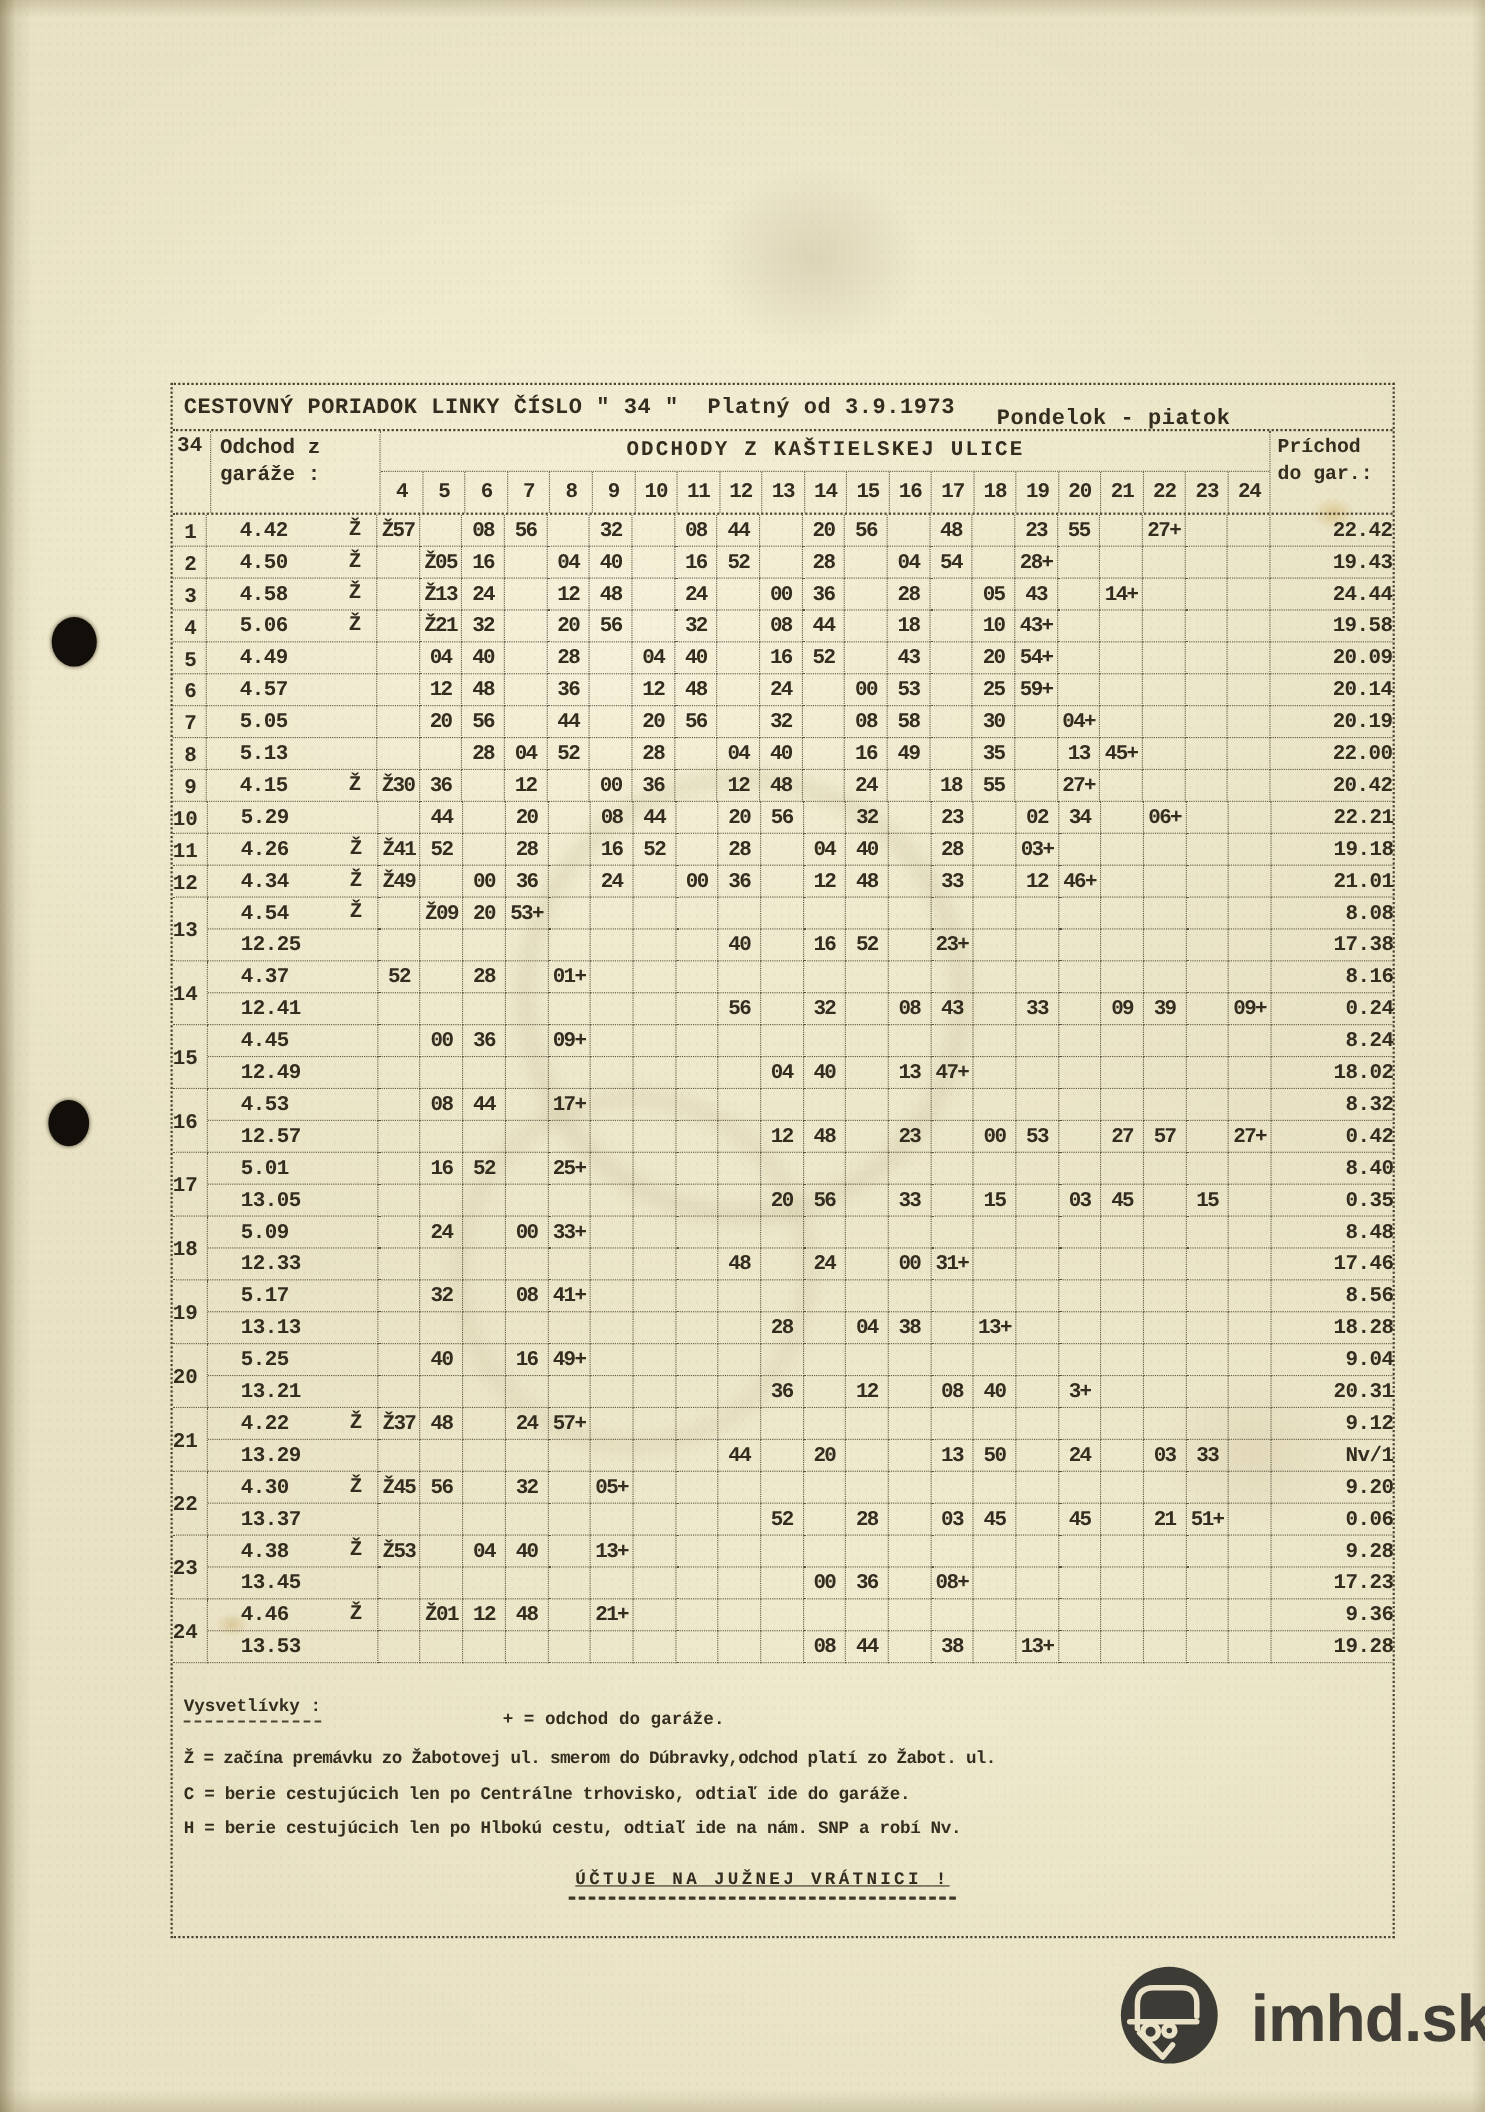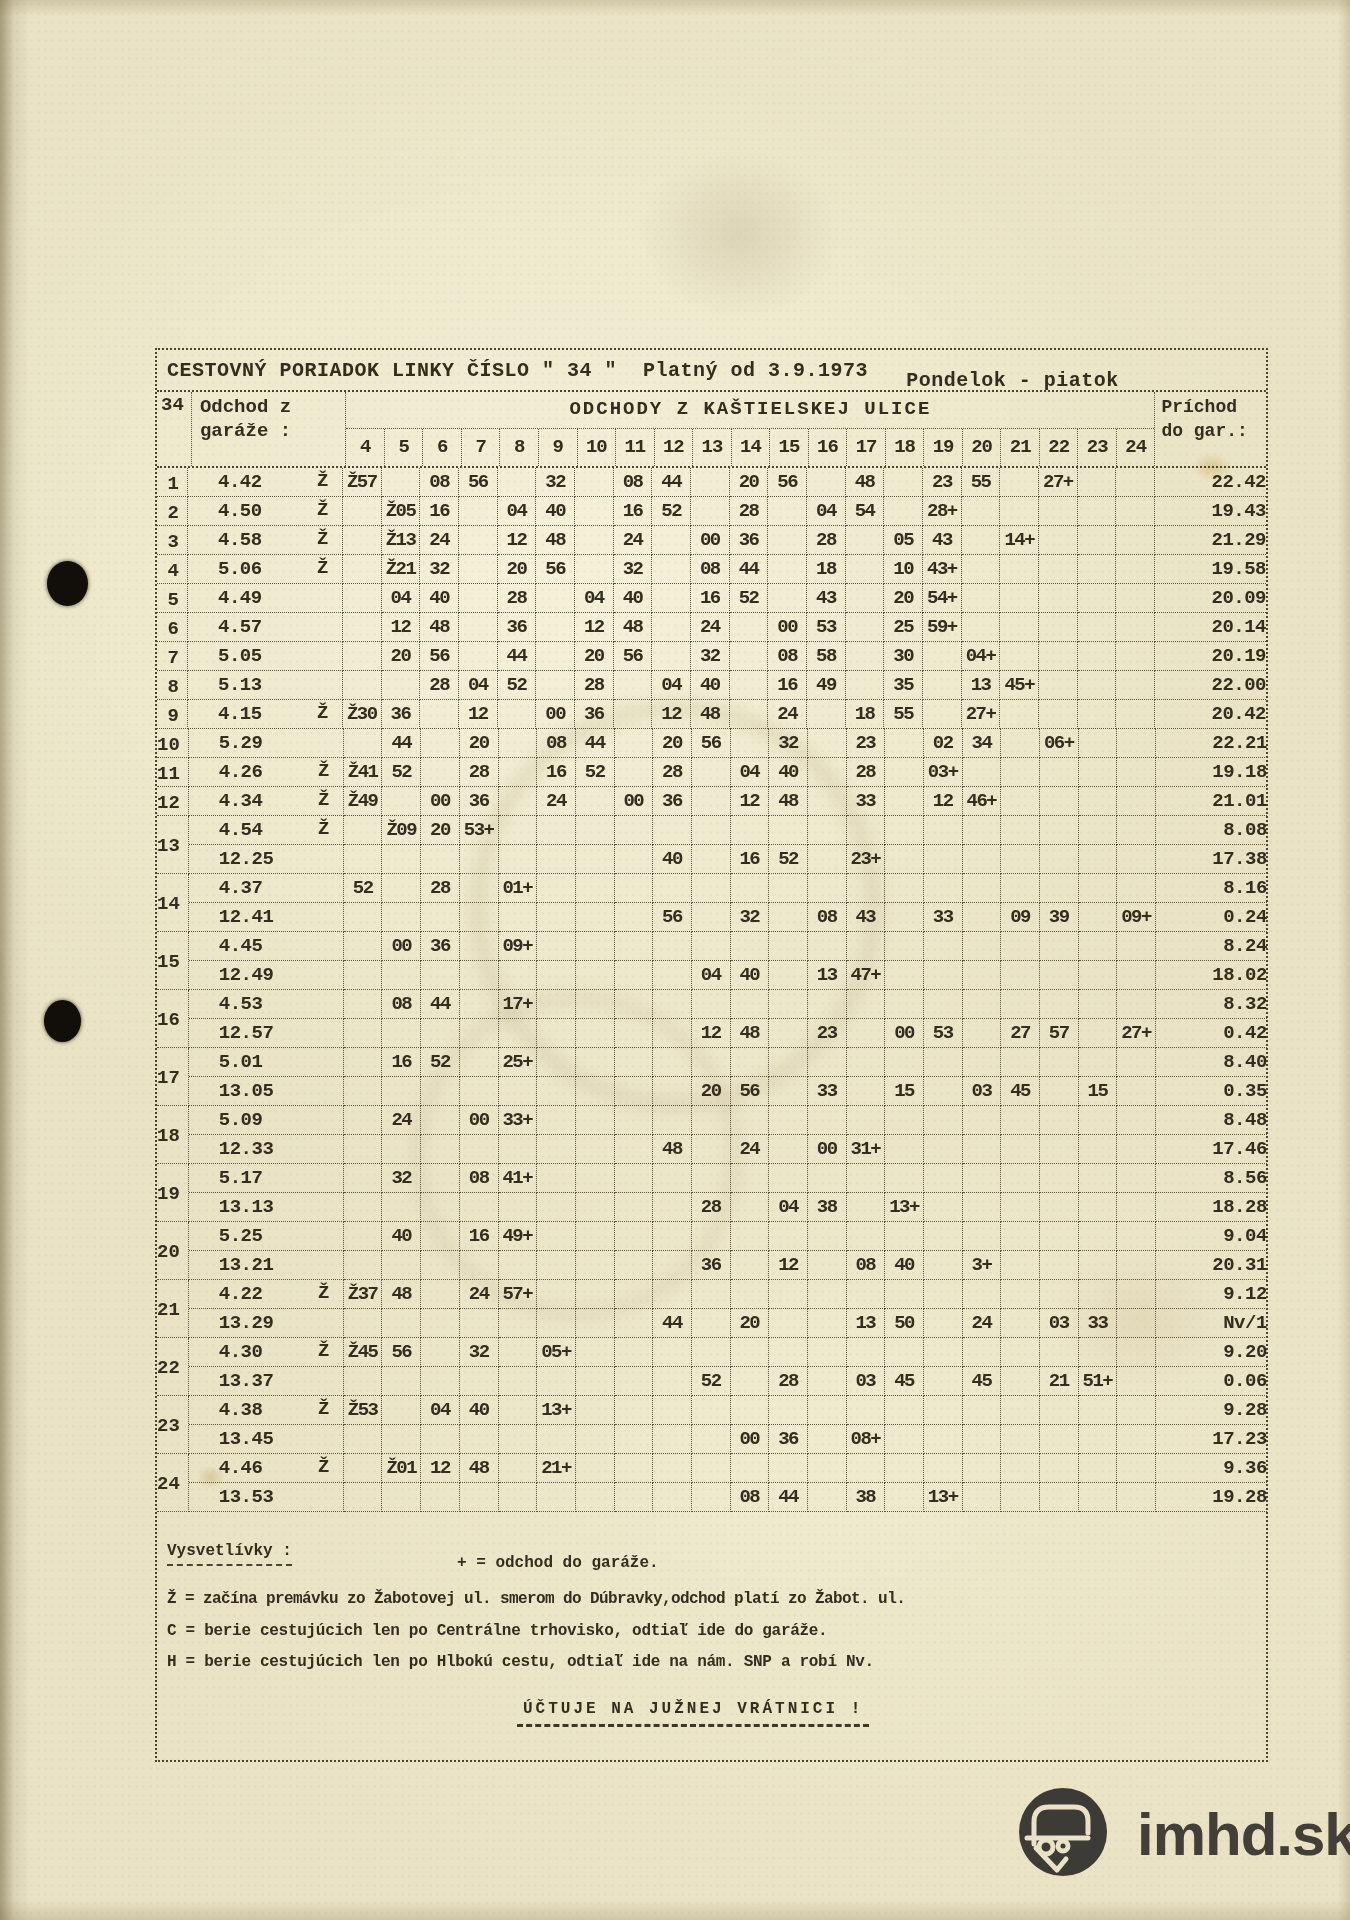--- a/index.html
+++ b/index.html
@@ -57,21 +57,21 @@
   .line .hc{flex:1;box-sizing:border-box;border-right:1px dotted #5b5340;border-bottom:1px dotted #5b5340;
     text-align:center;font-size:19px;padding-top:3px;letter-spacing:-1.5px;overflow:visible;white-space:nowrap;}
   .line .carr{width:111px;box-sizing:border-box;border-bottom:1px dotted #5b5340;text-align:right;font-size:19px;padding-top:3px;letter-spacing:-.5px;}
   
   .foot{position:relative;height:252px;font-size:16px;text-align:center;}
   .legend-title{position:absolute;left:10px;top:30px;border-bottom:2px dashed #4a4330;padding-bottom:4px;}
   .plus-note{position:absolute;left:300px;top:42px;}
   .fl1{position:absolute;left:10px;top:78px;white-space:nowrap;letter-spacing:-.6px;}
   .fl2{position:absolute;left:10px;top:110px;white-space:nowrap;letter-spacing:-.3px;}
   .fl3{position:absolute;left:10px;top:141px;white-space:nowrap;letter-spacing:-.3px;}
-  .uct{position:absolute;left:360px;top:188px;border-bottom:3px dashed #3d3727;padding:0 6px 6px 6px;letter-spacing:3px;}
+  .uct{position:absolute;left:360px;top:188px;border-bottom:3px dashed #3d3727;padding:0 6px 6px 6px;letter-spacing:3px;text-decoration:underline;}
   
   .logo{position:absolute;left:1017px;top:1786px;display:flex;align-items:center;}
   .logo-text{font-family:"Liberation Sans","DejaVu Sans",sans-serif;font-weight:700;font-size:60px;color:#413f37;letter-spacing:-1px;margin-left:28px;}
 </style>
 </head>
 <body>
 
 <div class="paper"></div>
 
 <div class="ghost-ring" style="left:470px;top:700px;width:380px;height:380px;"></div>
@@ -215,21 +215,21 @@
               <div class="hc">28</div>
               <div class="hc"></div>
               <div class="hc">05</div>
               <div class="hc">43</div>
               <div class="hc"></div>
               <div class="hc">14+</div>
               <div class="hc"></div>
               <div class="hc"></div>
               <div class="hc"></div>
             </div>
-            <div class="carr">21.29</div>
+            <div class="carr">24.44</div>
           </div>
         </div>
       </div>
       <div class="row">
         <div class="cnum">4</div>
         <div class="rbody">
           <div class="line">
             <div class="cgar">5.06<span class="gmark">Ž</span></div>
             <div class="chours">
               <div class="hc"></div>

